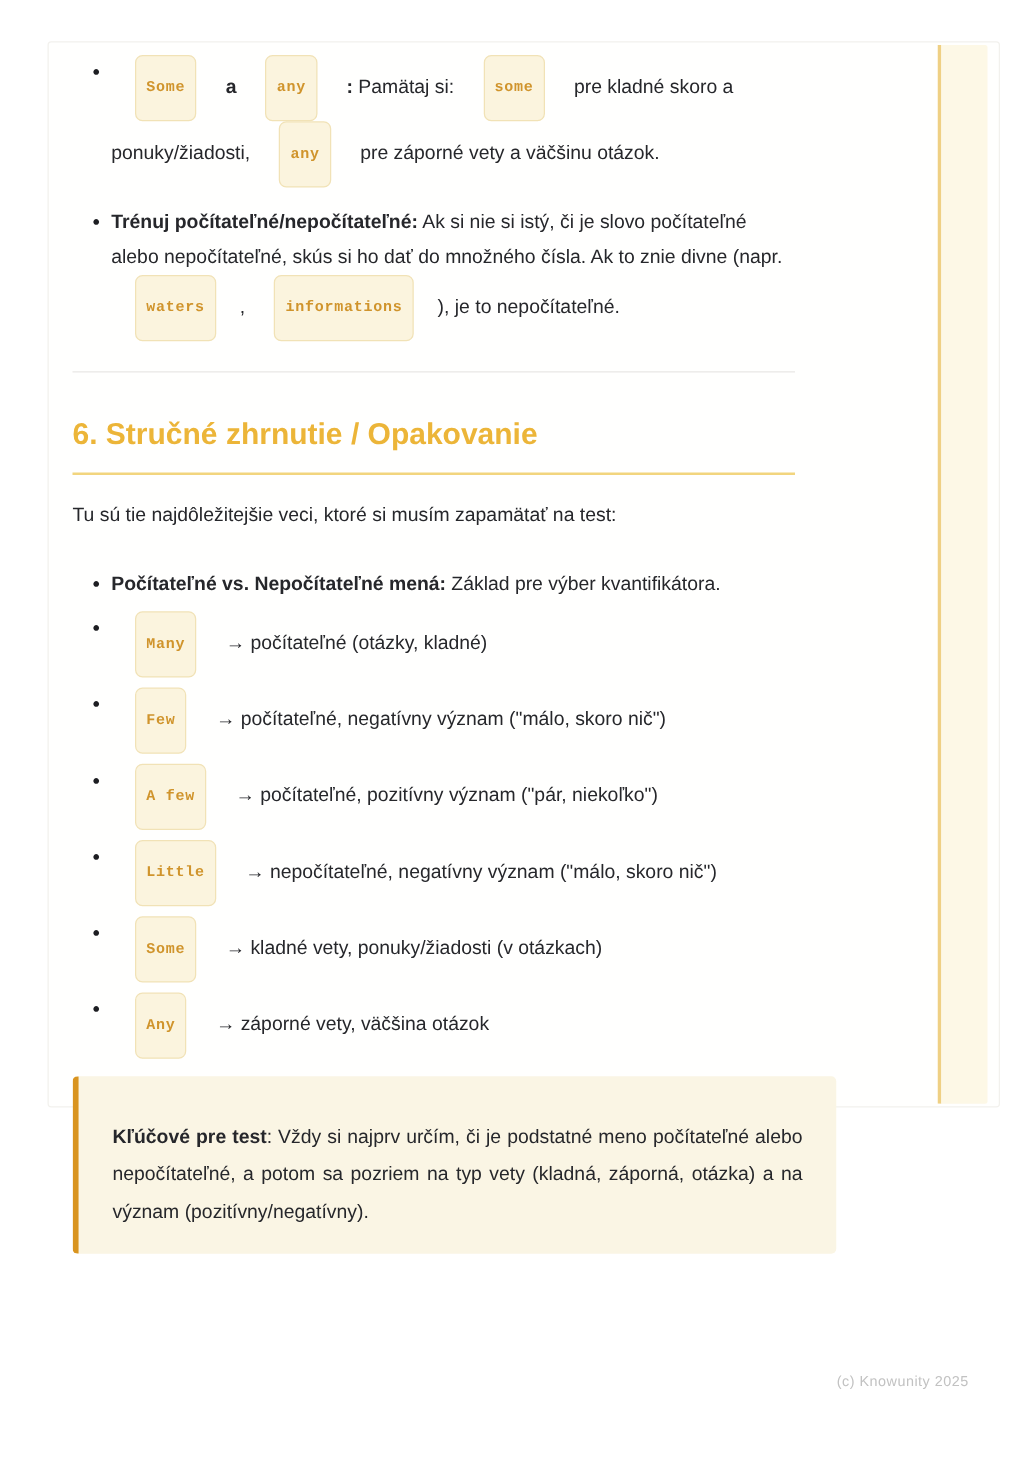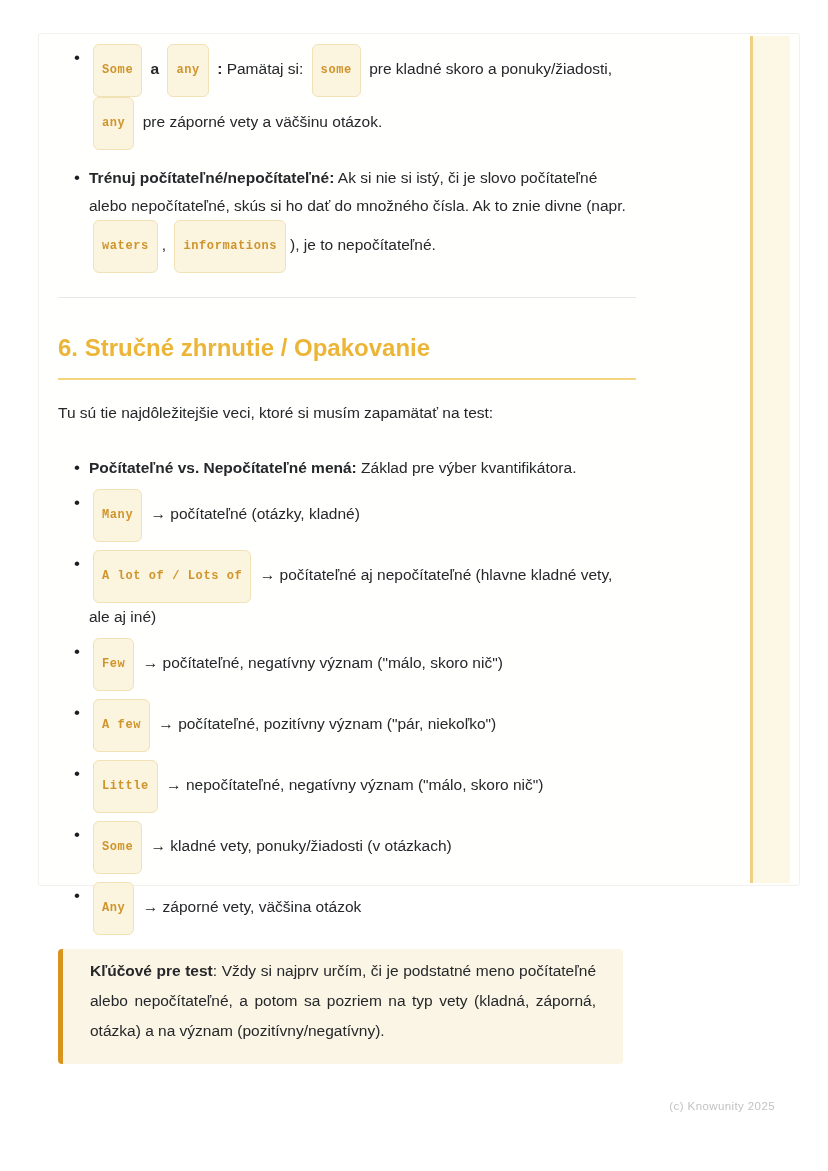--- a/index.html
+++ b/index.html
@@ -44,42 +44,42 @@
   ul.summary{margin-top:0;}
   ul.summary li{margin-bottom:8px;line-height:27px;}
 
   .b{font-weight:700;}
   code.badge{
     display:inline-block;
     font-family:"Liberation Mono","DejaVu Sans Mono",monospace;
     font-size:12px;font-weight:700;letter-spacing:.6px;
     color:var(--badge-text);background:var(--badge-bg);
     border:1px solid var(--badge-border);border-radius:6px;
-    padding:16px 8px;margin:0 4px;line-height:19px;vertical-align:1px;
+    padding:16px 8px;margin:0 19px;line-height:19px;vertical-align:1px;
   }
 
   hr.section-divider{
     border:none;border-top:1px solid var(--divider);
     margin:24px 0 0 0;width:578px;
   }
 
   h2.section-heading{
     margin-top:34px;
     font-size:24px;line-height:32px;font-weight:700;
     color:var(--accent-gold);
     padding-bottom:14px;border-bottom:2px solid var(--heading-underline);
   }
   p.section-intro{margin:19px 0 27px 0;}
 
   .callout{
-    margin-top:14px;width:565px;
+    margin-top:14px;width:611px;
     background:var(--callout-bg);
     border-left:5px solid var(--callout-border);
     border-radius:4px;
-    padding:7px 27px 18px 27px;
+    padding:34px 27px 18px 27px;
   }
   .callout p{text-align:justify;line-height:30px;}
 
   .footer-credit{
     position:absolute;top:1100px;right:53px;
     font-size:11.5px;letter-spacing:.4px;color:var(--footer-text);
   }
 </style>
 </head>
 <body>
@@ -99,21 +99,20 @@
 
       <hr class="section-divider">
 
       <h2 class="section-heading">6. Stručné zhrnutie / Opakovanie</h2>
 
       <p class="section-intro">Tu sú tie najdôležitejšie veci, ktoré si musím zapamätať na test:</p>
 
       <ul class="rich-list summary">
           <li><span class="b">Počítateľné vs. Nepočítateľné mená:</span><span> Základ pre výber kvantifikátora.</span></li>
           <li><code class="badge">Many</code><span> → počítateľné (otázky, kladné)</span></li>
-          <li><code class="badge">A lot of / Lots of</code><span> → počítateľné aj nepočítateľné (hlavne kladné vety, ale aj iné)</span></li>
           <li><code class="badge">Few</code><span> → počítateľné, negatívny význam ("málo, skoro nič")</span></li>
           <li><code class="badge">A few</code><span> → počítateľné, pozitívny význam ("pár, niekoľko")</span></li>
           <li><code class="badge">Little</code><span> → nepočítateľné, negatívny význam ("málo, skoro nič")</span></li>
           <li><code class="badge">Some</code><span> → kladné vety, ponuky/žiadosti (v otázkach)</span></li>
           <li><code class="badge">Any</code><span> → záporné vety, väčšina otázok</span></li>
         </ul>
 
       <div class="callout">
         <p><span class="b">Kľúčové pre test</span><span>: Vždy si najprv určím, či je podstatné meno počítateľné alebo nepočítateľné, a potom sa pozriem na typ vety (kladná, záporná, otázka) a na význam (pozitívny/negatívny).</span></p>
       </div>

